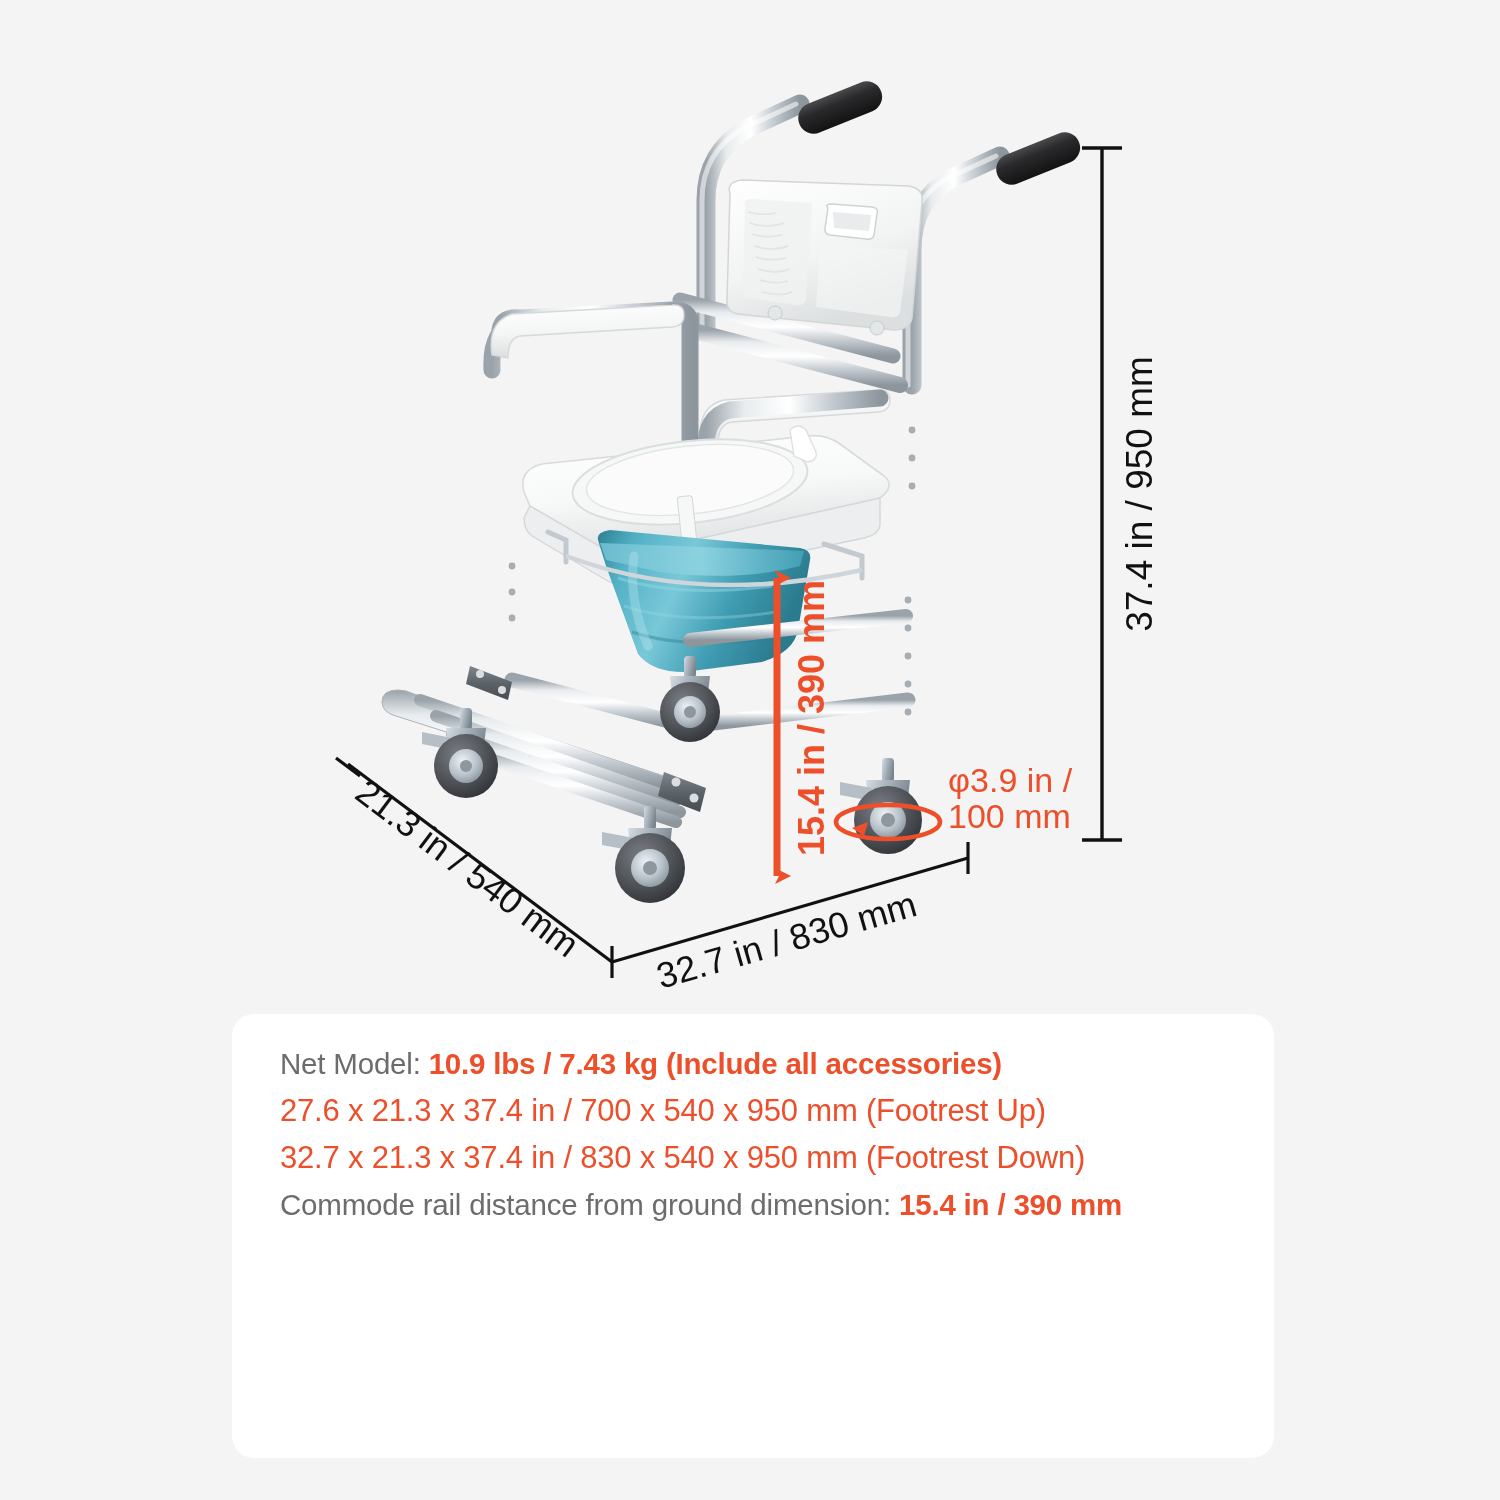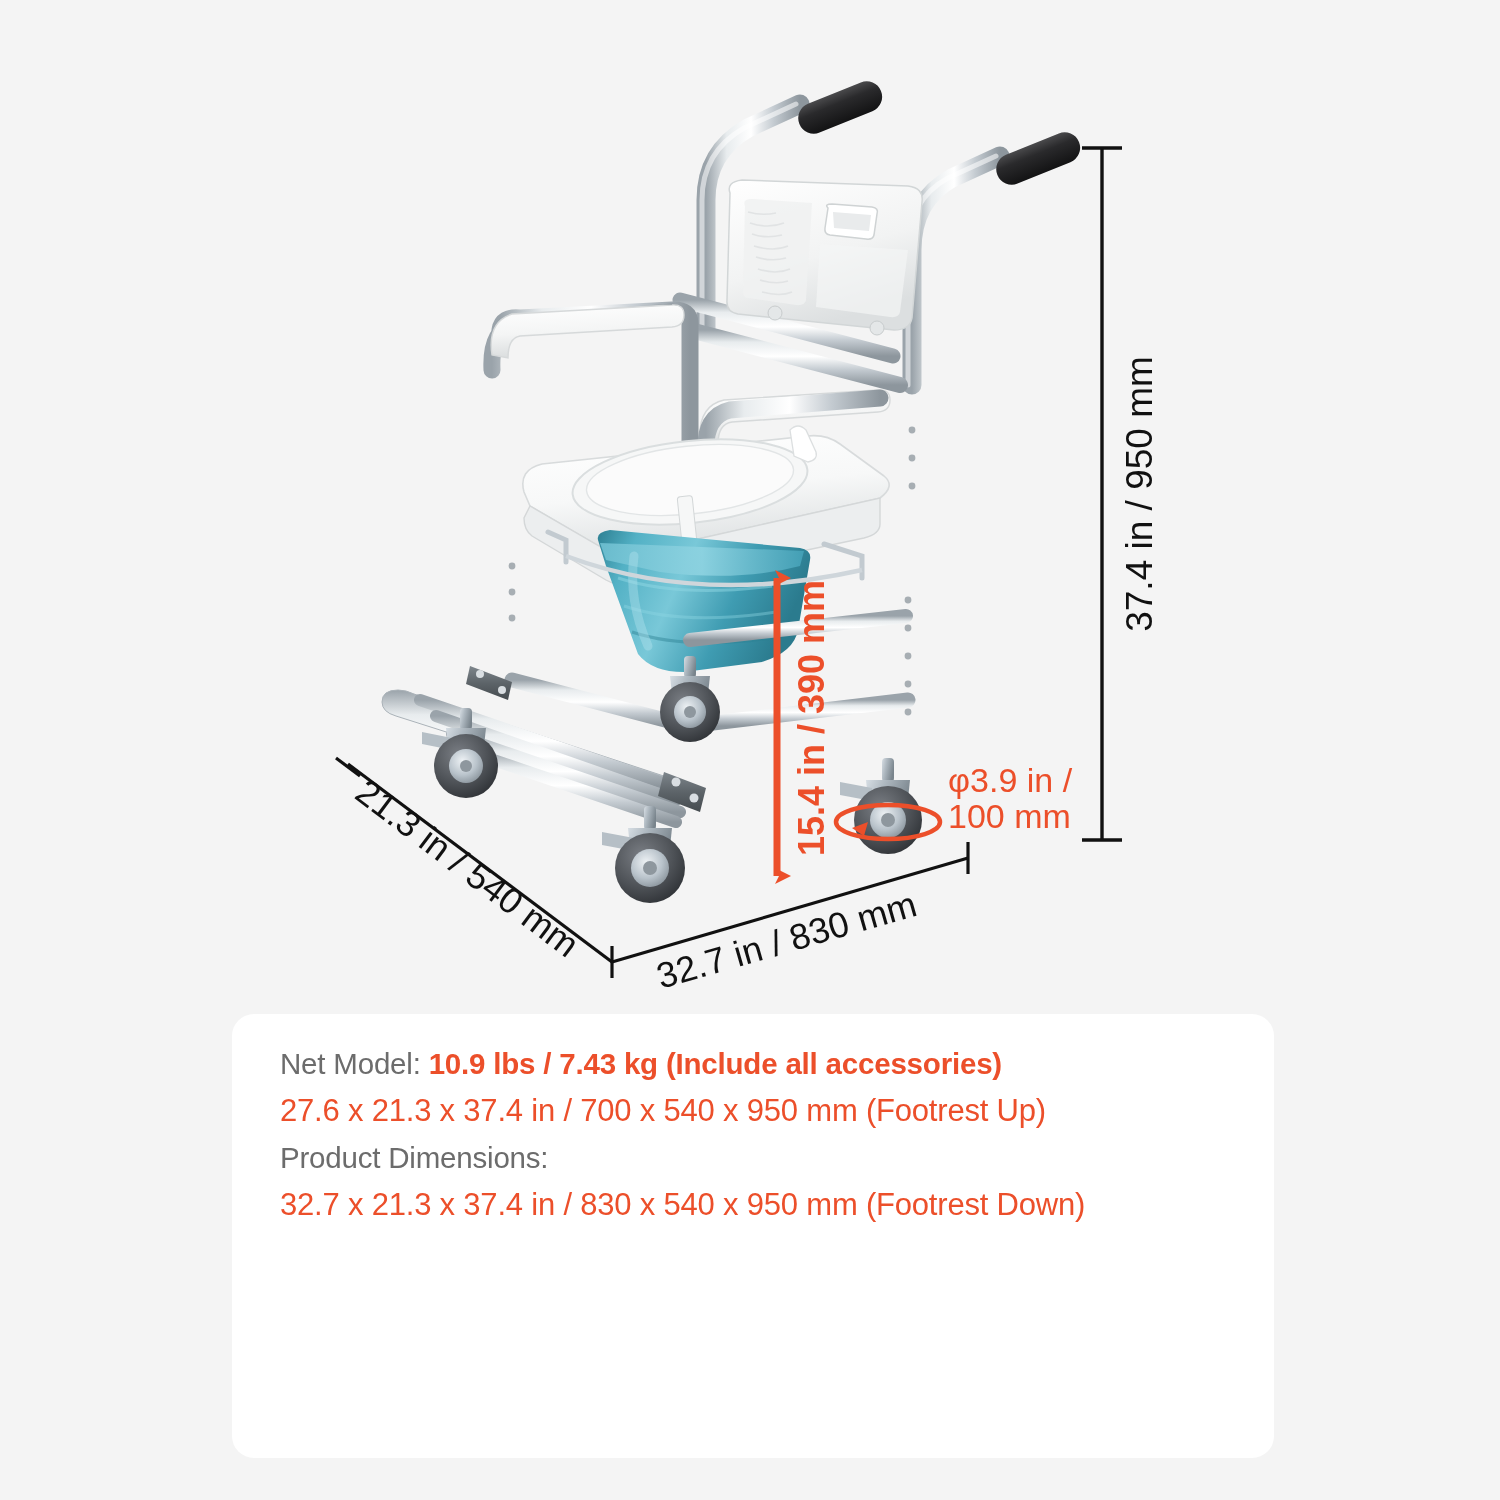--- a/index.html
+++ b/index.html
@@ -333,16 +333,16 @@
   <text x="460" y="878" font-family="Liberation Sans, sans-serif" font-size="36" fill="#111111" text-anchor="middle" transform="rotate(37 460 878)">21.3 in / 540 mm</text>
 
   <text x="790" y="952" font-family="Liberation Sans, sans-serif" font-size="36" fill="#111111" text-anchor="middle" transform="rotate(-16 790 952)">32.7 in / 830 mm</text>
 </svg>
 </div>
 
 <div id="spec-panel">
   <div id="spec-list">
       <div class="spec-row"><span>Net Model: </span><span class="val">10.9 lbs / 7.43 kg  (Include all accessories)</span></div>
       <div class="spec-row value-line"><span>27.6 x 21.3 x 37.4 in / 700 x 540 x 950 mm (Footrest Up)</span></div>
-      <div class="spec-row label-only"><span>Product Dimensions:</span></div>
       <div class="spec-row value-line"><span>32.7 x 21.3 x 37.4 in / 830 x 540 x 950 mm (Footrest Down)</span></div>
+      <div class="spec-row"><span>Commode rail distance from ground dimension: </span><span class="val">15.4 in / 390 mm</span></div>
     </div>
 </div>
 
 </body></html>

